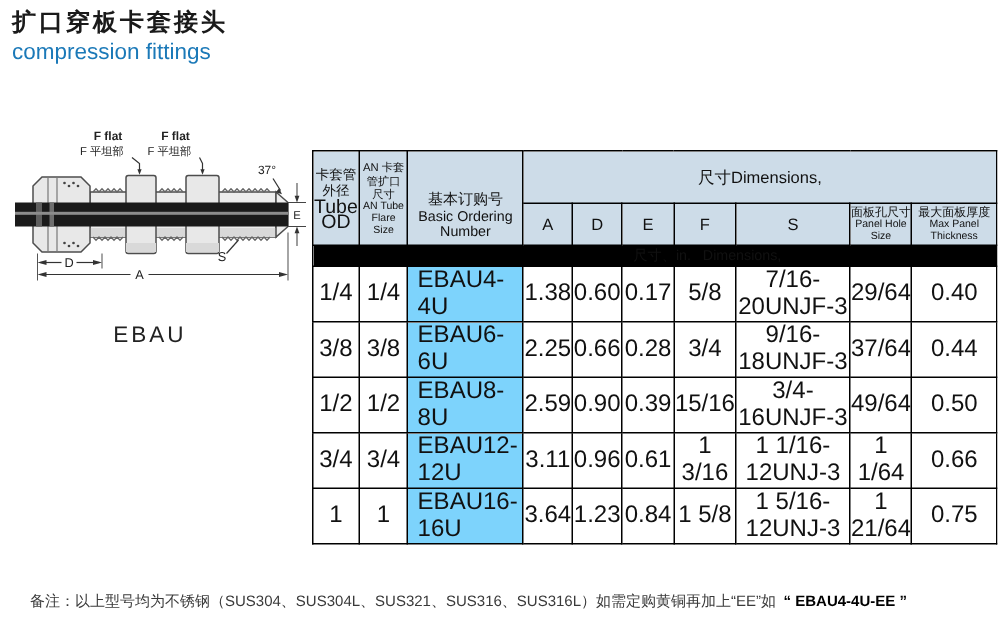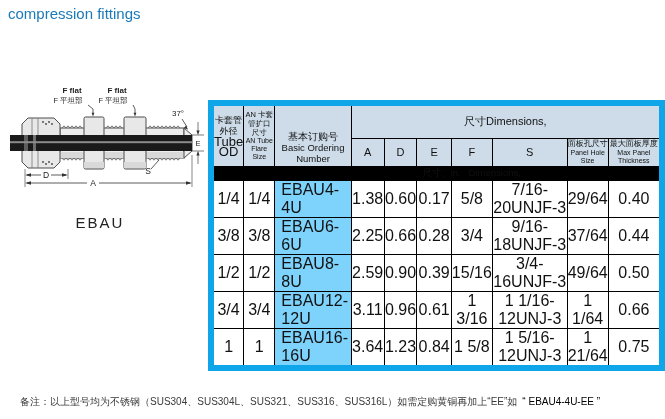--- a/index.html
+++ b/index.html
@@ -11,21 +11,21 @@
   .title-block{position:absolute;left:8px;top:5px;}
   .title-cn{font-size:16px;font-weight:700;letter-spacing:2px;color:#1a1a1a;}
   .title-en{font-size:15px;line-height:16px;color:#1b79b8;margin-top:1px;}
   .title-en.first{margin-top:4px;}
   
   .diagram{position:absolute;left:8px;top:78px;width:200px;height:160px;}
   .diagram svg text{font-family:"Liberation Sans",sans-serif;fill:#222;}
   
   table.fit{
     position:absolute;left:208px;top:100px;border-collapse:collapse;
-    table-layout:fixed;border:6px solid #0ea5e9;padding-left:40px;
+    table-layout:fixed;border:1px solid #0ea5e9;padding-left:40px;
   }
   table.fit th,table.fit td{
     border:1px solid #000;padding:0;text-align:center;vertical-align:middle;
     font-weight:400;color:#111;overflow:hidden;
   }
   .hdr{background:#cddce8;}
   .l{display:block;}
   .cn1{font-size:9px;line-height:11px;}
   .en1{font-size:13px;line-height:10px;}
   .cn2{font-size:7.5px;line-height:9px;}
@@ -38,28 +38,29 @@
   .dimletter{font-size:11px;}
   .units-row td{
     background:#000;color:#fff;font-size:9.5px;height:13px;
     text-align:center;white-space:pre;text-indent:70px;border-color:#000;
   }
   .rowdata td{font-size:16px;height:14px;background:#fff;}
   .rowdata td.c-ord{background:#7dd3fc;text-align:left;padding-left:6px;}
   
   .remark{position:absolute;left:20px;top:359px;white-space:pre;}
   .remark .cn-line{font-size:10px;line-height:13px;color:#3a3a3a;}
-  .remark .cn-line .code{font-weight:400;color:#000;margin-left:5px;}
+  .remark .cn-line .code{font-weight:700;color:#000;margin-left:5px;}
 </style>
 </head>
 <body>
 
 <div>
 
   <div class="title-block">
+    <div class="title-cn">扩口穿板卡套接头</div>
     <div class="title-en">compression fittings</div>
   </div>
 
   <div class="diagram">
     <svg viewBox="0 0 200 160" width="200" height="160">
 
       <g stroke="#555" stroke-width="0.7">
         <line x1="17" y1="91" x2="17" y2="109"></line>
         <line x1="60" y1="91" x2="60" y2="101"></line>
         <line x1="184" y1="77" x2="184" y2="109"></line>

